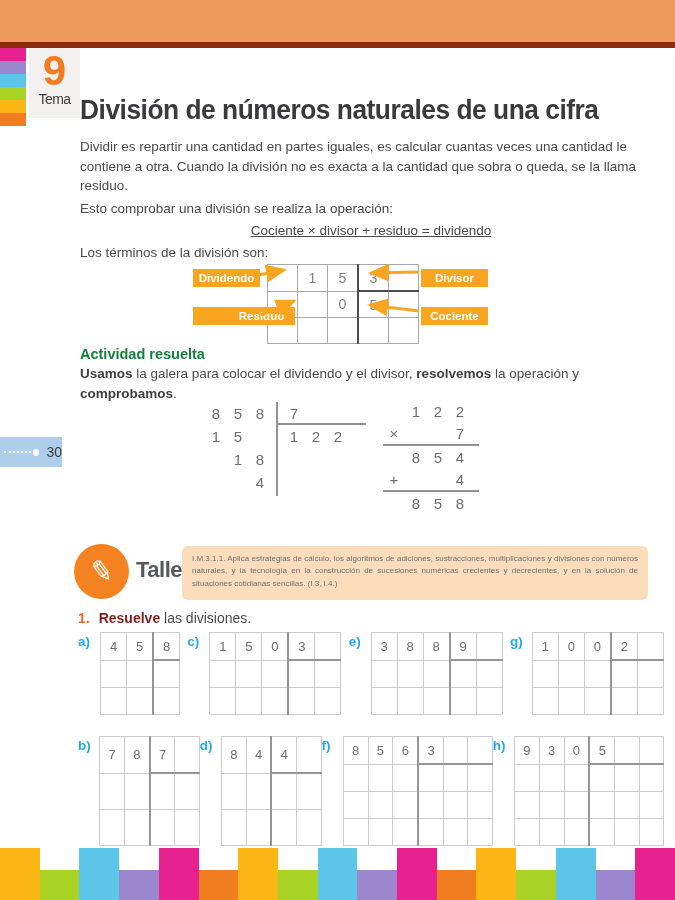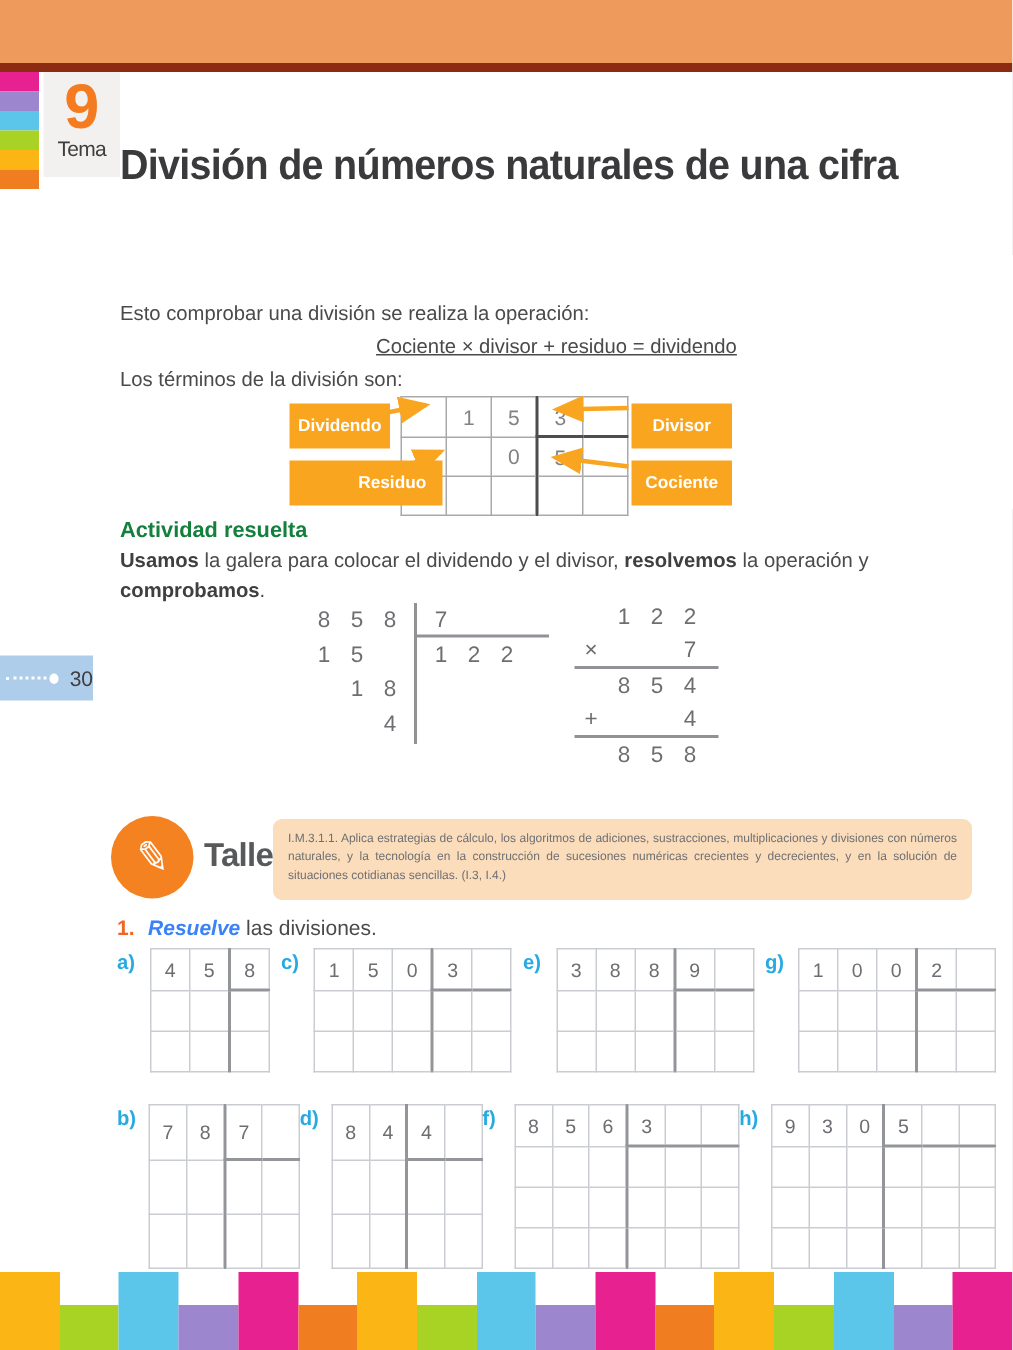--- a/index.html
+++ b/index.html
@@ -27,21 +27,21 @@
   .p-terms{top:243px;width:588px;}
   .p-conclusion{top:514px;width:588px;}
 
   
   table{border-collapse:collapse;}
   .terms-table{position:absolute;left:267px;top:264px;}
   .terms-table td{width:29px;height:25px;border:1px solid #A7A9AC;text-align:center;
                   font-size:14px;color:#808285;padding:0;}
   td.thickL{border-left:2px solid #4D4D4F !important;}
   td.thickB{border-bottom:2px solid #4D4D4F !important;}
-  .term-label{position:absolute;width:67px;height:30px;background:#F9A51F;color:#fff;
+  .term-label{position:absolute;width:67px;height:18px;background:#F9A51F;color:#fff;
               font-weight:bold;font-size:11.5px;display:flex;align-items:center;justify-content:center;}
   .lbl-dividendo{left:193px;top:269px;}
   .lbl-residuo{left:193px;top:307px;padding-left:35px;}
   .lbl-divisor{left:421px;top:269px;}
   .lbl-cociente{left:421px;top:307px;}
   .arrows-svg{position:absolute;left:185px;top:258px;}
 
   
   .activity-heading{position:absolute;left:80px;top:346px;font-size:14.5px;font-weight:bold;color:#15803d;}
   .activity-para{position:absolute;left:80px;top:364px;width:555px;font-size:13.5px;line-height:1.45;color:#4A4A4C;}
@@ -68,21 +68,21 @@
   .taller-circle .pencil{color:#fff;font-size:28px;transform:rotate(8deg);}
   .taller-fold{position:absolute;left:72px;top:542px;width:0;height:0;
                border-top:14px solid #fff;border-right:14px solid transparent;}
   .taller-word{position:absolute;left:136px;top:557px;font-size:22px;font-weight:600;color:#58595B;letter-spacing:-0.5px;}
   .taller-box{position:absolute;left:182px;top:546px;width:466px;height:54px;background:#FBDCBB;border-radius:6px;
               box-sizing:border-box;padding:7px 10px;font-size:8px;line-height:1.55;color:#6F7073;text-align:justify;}
 
   
   .instruction{position:absolute;left:78px;top:610px;font-size:14px;color:#4A4A4C;}
   .instr-num{color:#F26522;font-weight:bold;margin-right:9px;}
-  .instr-verb{font-weight:bold;color:#3b82f6;font-style:italic;}
+  .instr-verb{font-weight:bold;color:#7f1d1d;}
 
   
   .exercises{position:absolute;left:78px;top:632px;width:586px;}
   .ex-row{display:flex;justify-content:space-between;margin-bottom:21px;}
   .ex-item{display:flex;}
   .ex-label{color:#27AAE1;font-weight:bold;font-size:13.5px;margin-right:5px;margin-top:2px;width:17px;}
   .ex-table td{width:25px;height:26px;border:1px solid #C9CDD2;text-align:center;
                font-size:13px;color:#6D6E71;padding:0;}
   .ex-table td.thickL{border-left:2px solid #939598 !important;}
   .ex-table td.thickB{border-bottom:2px solid #939598 !important;}
@@ -116,20 +116,21 @@
     </div>
 
   <div class="tema-box">
     <div class="tema-num">9</div>
     <div class="tema-lbl">Tema</div>
   </div>
 
 
   <div class="page-title">División de números naturales de una cifra</div>
 
+  <div class="para p-intro">Dividir es repartir una cantidad en partes iguales, es calcular cuantas veces una cantidad le contiene a otra. Cuando la división no es exacta a la cantidad que sobra o queda, se la llama residuo.</div>
   <div class="para p-check">Esto comprobar una división se realiza la operación:</div>
   <div class="para p-formula">Cociente × divisor + residuo = dividendo</div>
   <div class="para p-terms">Los términos de la división son:</div>
 
   <div id="terms-grid">
       <table class="terms-table">
         <tbody>
           <tr>
             <td></td>
             <td>1</td>

